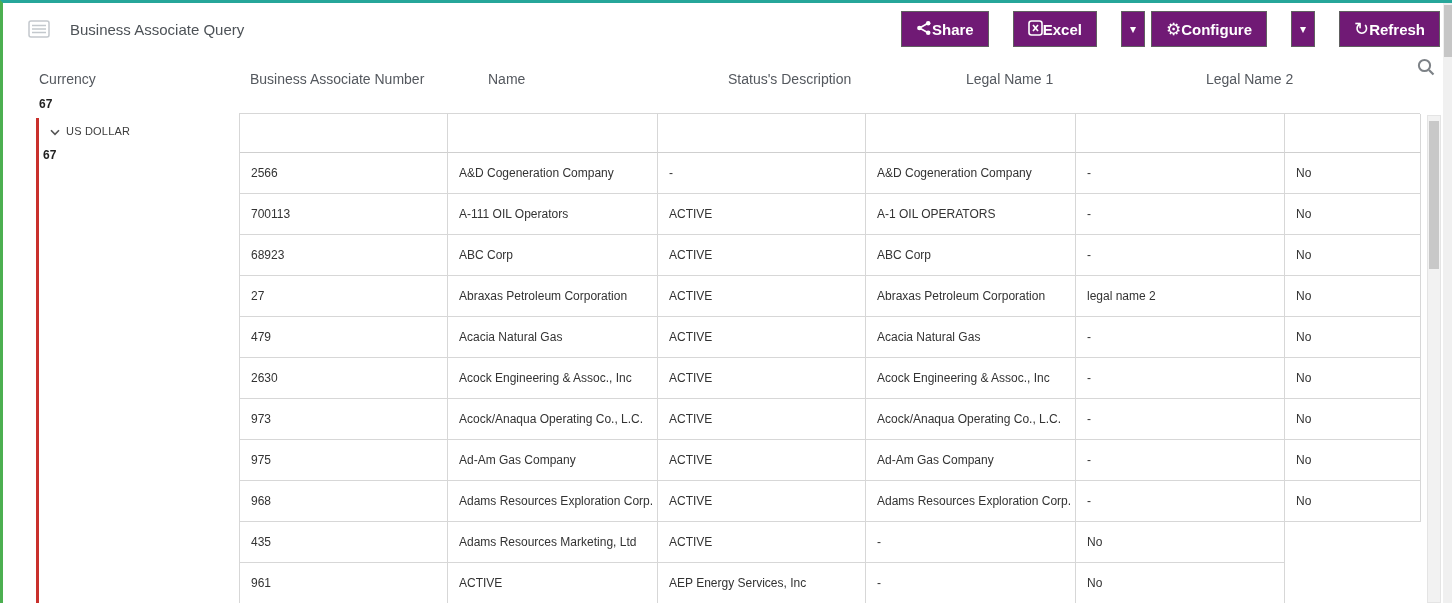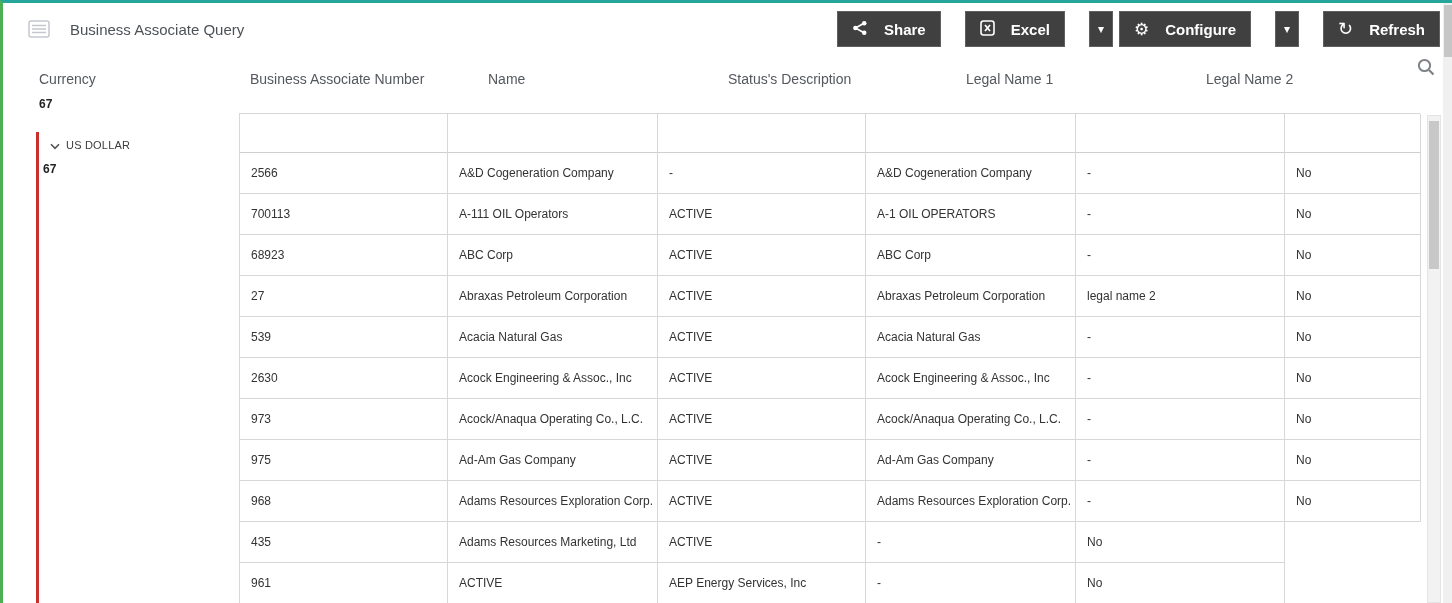--- a/index.html
+++ b/index.html
@@ -12,38 +12,38 @@
     border-left:3px solid #4caf50;
     color:#3a3a3a;
   }
 
   
   .topbar { height:52px; display:flex; align-items:center; padding:0 12px 0 25px; }
   .menu-icon { width:22px; height:18px; display:inline-block; }
   .page-title { font-size:15px; color:#4d5257; margin-left:20px; }
   .toolbar { margin-left:auto; display:flex; align-items:center; }
   .btn {
-    background:#404040; color:#fff; font-weight:bold; font-size:15px;
-    height:36px; display:flex; align-items:center; gap:16px;
+    background:#701a75; color:#fff; font-weight:bold; font-size:15px;
+    height:36px; display:flex; align-items:center; gap:0;
     padding:0 14px; border:1px solid #606060; cursor:pointer;
     font-family:"Liberation Sans", sans-serif;
   }
   .btn + .btn-group, .btn-group + .btn, .btn + .btn { margin-left:24px; }
   .btn-group { display:flex; margin-left:6px; }
   .caret-btn { padding:0 8px; margin-left:2px; font-size:12px; }
   .glyph-icon { font-weight:normal; font-size:17px; line-height:1; }
 
   
   .left-panel {
     position:absolute; left:3px; top:52px; bottom:0; width:233px;
     padding-left:30px; display:flex; flex-direction:column;
   }
   .panel-header { margin:16px 0 0 3px; font-size:14px; color:#54585e; }
   .panel-count { margin:10px 0 0 3px; font-size:12px; font-weight:bold; color:#222; }
-  .tree-section { margin-top:21px; border-left:3px solid #c9302c; padding:4px 0 0 4px; flex:1; }
+  .tree-section { margin-top:7px; border-left:3px solid #c9302c; padding:4px 0 0 4px; flex:1; }
   .tree-node { display:flex; align-items:center; gap:6px; padding-left:7px; cursor:pointer; }
   .tree-label { font-size:11px; color:#3c3c3c; letter-spacing:0.2px; }
   .tree-count { margin:8px 0 0 0; font-size:12px; font-weight:bold; color:#222; }
 
   
   .grid-area {
     position:absolute; left:236px; top:52px; width:1181px; bottom:0;
     --cols:208px 210px 208px 210px 209px 136px;
   }
   .col-headers { display:grid; grid-template-columns:var(--cols); height:58px;gap:30px; }
@@ -190,21 +190,21 @@
       </div>
       <div class="grid-row">
         <div class="grid-cell">27</div>
         <div class="grid-cell">Abraxas Petroleum Corporation</div>
         <div class="grid-cell">ACTIVE</div>
         <div class="grid-cell">Abraxas Petroleum Corporation</div>
         <div class="grid-cell">legal name 2</div>
         <div class="grid-cell">No</div>
       </div>
       <div class="grid-row">
-        <div class="grid-cell">539</div>
+        <div class="grid-cell">479</div>
         <div class="grid-cell">Acacia Natural Gas</div>
         <div class="grid-cell">ACTIVE</div>
         <div class="grid-cell">Acacia Natural Gas</div>
         <div class="grid-cell">-</div>
         <div class="grid-cell">No</div>
       </div>
       <div class="grid-row">
         <div class="grid-cell">2630</div>
         <div class="grid-cell">Acock Engineering &amp; Assoc., Inc</div>
         <div class="grid-cell">ACTIVE</div>

